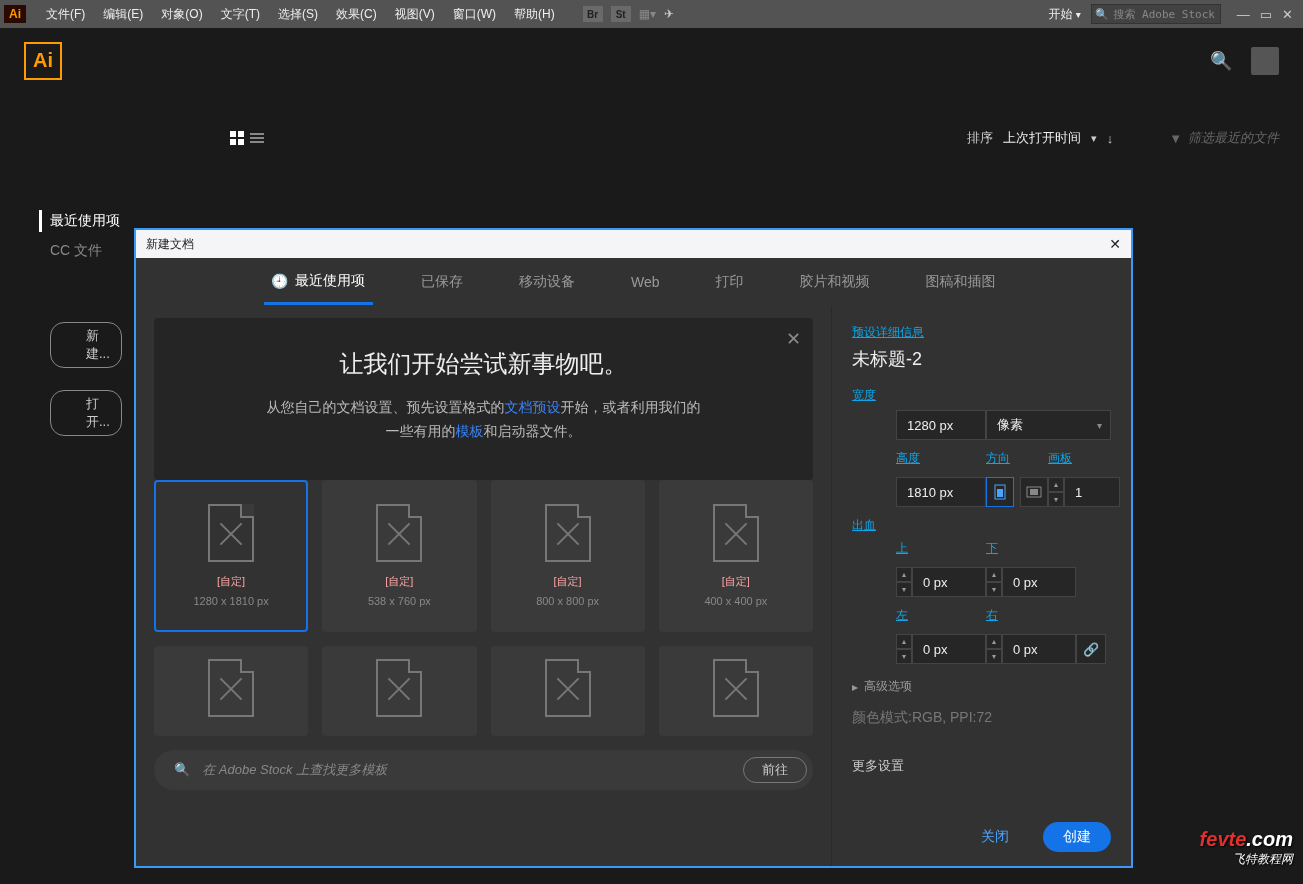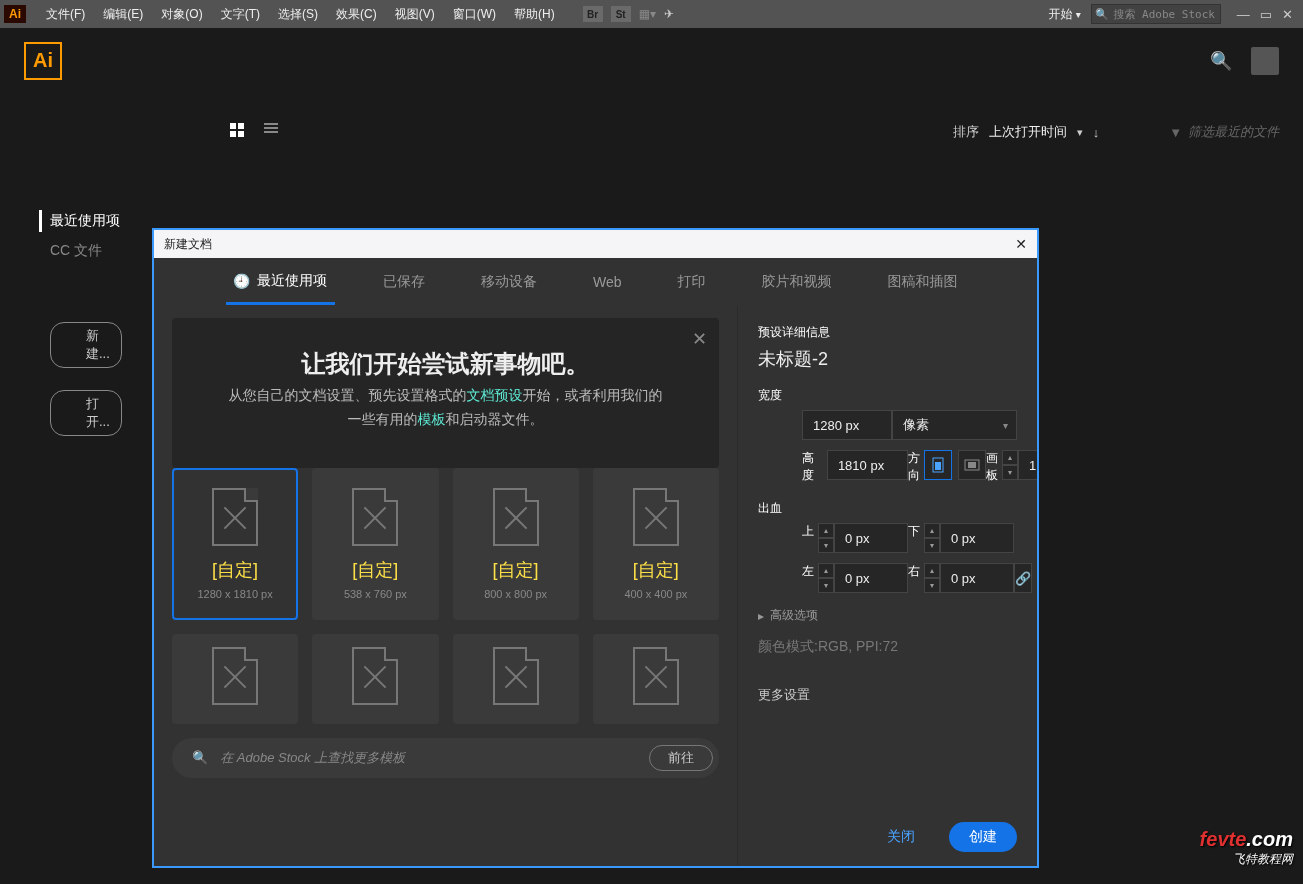--- a/index.html
+++ b/index.html
@@ -16,70 +16,70 @@
   .start-btn { padding: 2px 10px; color: #eee; }
   .stock-search { width: 130px; height: 20px; background: #424242; border: 1px solid #333; display: flex; align-items: center; padding: 0 4px; color: #888; font-size: 11px; gap:4px;}
   .wincontrols { display: flex; gap: 10px; margin-left: 10px; font-size: 13px; color:#ccc; padding:0 6px;}
 
   
   .subhead { height: 65px; background: #1a1a1a; display: flex; align-items: center; padding: 0 24px; justify-content: space-between; }
   .ai-logo-big { width: 38px; height: 38px; border: 2px solid #ff9a00; color: #ff9a00; font-size: 20px; font-weight: bold; display: flex; align-items: center; justify-content: center; }
   .subhead-right { display:flex; gap:18px; align-items:center;}
 
   
-  .listrow { height: 30px; margin: 30px 24px 0 230px; display: flex; align-items: flex-start; gap: 20px; font-size: 13px; color: #ccc; }
+  .listrow { height: 30px; margin: 30px 24px 0 230px; display: flex; align-items: center; gap: 6px; font-size: 13px; color: #ccc; }
   .sort { margin-left: auto; display: flex; align-items: center; gap: 10px; }
   .filter { display: flex; align-items: center; gap: 6px; color: #666; margin-left: 50px; }
 
   
   .leftnav { position: absolute; left: 50px; top: 210px; font-size: 14px; display:flex; flex-direction:column; gap:8px;}
   .leftnav .item { padding: 2px 0; color: #888; }
   .leftnav .item.active { color: #fff; border-left: 3px solid #fff; padding-left: 8px; margin-left:-11px;}
   .pill { border: 1px solid #888; border-radius: 14px; padding: 4px 35px; font-size: 13px; margin-top: 14px; display: inline-block; text-align:center; width:64px;}
 
   
-  .dialog { position: absolute; left: 152px; top: 228px; width: 887px; height: 640px; background: #323232; border: 2px solid #3b99fc; display:flex; flex-direction:column;}
+  .dialog { position: absolute; left: 134px; top: 228px; width: 999px; height: 640px; background: #323232; border: 2px solid #3b99fc; display:flex; flex-direction:column;}
   .dialog-title { height: 28px; background: #f5f5f7; color: #222; font-size: 12px; display: flex; align-items: center; padding: 0 10px; justify-content: space-between; }
   .dialog-close { font-size: 14px; color: #222; cursor: default; }
 
   .tabbar { height: 48px; background: #323232; display: flex; align-items: center; justify-content: center; gap: 40px; font-size: 14px; color: #999; }
   .tabbar .tab { padding: 12px 8px; display:flex; align-items:center; gap:6px; }
   .tabbar .tab.active { color: #fff; border-bottom: 3px solid #1473e6; }
 
   .dialog-body { flex:1; display: flex; min-height:0; }
 
   .left-pane { flex: 1; padding: 12px 18px; overflow:hidden; display:flex; flex-direction:column;}
   .hero { background: #252525; border-radius: 4px; padding: 30px 40px 36px; position: relative; text-align: center; }
   .hero-close { position: absolute; top: 10px; right: 12px; color: #888; font-size: 18px; }
-  .hero h1 { font-size: 24px; font-weight: bold; color: #eee; margin-bottom: 4px; }
+  .hero h1 { font-size: 24px; font-weight: normal; color: #eee; margin-bottom: 16px; }
   .hero p { font-size: 14px; color: #bbb; line-height: 1.7; }
-  .hero p a { color: #5eead4; }
+  .hero p a { color: #3b82f6; }
 
   .recent-label { font-size: 13px; color: #ccc; margin: 16px 0 10px; }
 
   .preset-grid { display: grid; grid-template-columns: repeat(4, 1fr); gap: 14px; }
   .preset { background: #3a3a3a; border-radius: 4px; height: 152px; display: flex; flex-direction: column; align-items: center; justify-content: center; gap: 6px; color: #bbb; font-size: 12px; }
   .preset.selected { border: 2px solid #1473e6; background:#323232; }
   .preset .doc-icon { width: 46px; height: 58px; position: relative; margin-bottom: 6px; }
   .doc-outline { width:100%; height:100%; border:2px solid #777; position:relative;}
   .doc-fold { position:absolute; top:-2px; right:-2px; width:14px; height:14px; background:#3a3a3a; border-left:2px solid #777; border-bottom:2px solid #777;}
   .doc-cross { position:absolute; top:50%; left:50%; width:30px; height:30px; transform:translate(-50%,-50%);}
   .doc-cross:before, .doc-cross:after { content:""; position:absolute; top:50%; left:0; width:100%; height:2px; background:#777; }
   .doc-cross:before { transform: rotate(45deg);} .doc-cross:after{ transform: rotate(-45deg);}
-  .preset .p-name { font-size:18px; color:#fde047;}
+  .preset .p-name { font-size:11px; color:#fca5a5;}
   .preset .p-dim { font-size:11px; color:#888;}
 
   .stock-row { margin-top: 14px; height: 40px; background: #3a3a3a; border-radius: 20px; display: flex; align-items: center; padding: 0 6px 0 20px; gap: 12px; color:#888; font-size:13px;}
   .stock-row .go { margin-left: auto; border:1px solid #777; border-radius:14px; padding:3px 18px; color:#ccc;}
 
   .right-pane { width: 300px; background: #323232; border-left: 1px solid #2a2a2a; padding: 18px 20px; font-size: 13px; color: #ccc; overflow-y:auto;}
-  .rp-label { font-size: 12px; color: #ffffff; margin-bottom: 6px; }
+  .rp-label { font-size: 12px; color: #0ea5e9; margin-bottom: 6px; text-decoration: underline; }
   .rp-title { font-size: 18px; color: #eee; margin-bottom: 16px; }
   .field-row { display: flex; gap: 0; margin-bottom: 10px; align-items:flex-end;margin-left:44px;}
-  .field { display:flex; flex-direction:row; gap:4px;}
+  .field { display:flex; flex-direction:column; gap:4px;}
   .input { background: #262626; border: 1px solid #444; height: 30px; padding: 0 10px; color: #eee; font-size: 13px; display:flex; align-items:center; }
   .w-sm { width: 90px; }
   .unit-sel { flex:1; display:flex; align-items:center; justify-content:space-between; padding-right:8px;}
   .orient { display:flex; gap:6px;}
   .orient .ob { width:28px; height:30px; background:#262626; border:1px solid #444; display:flex; align-items:center; justify-content:center;}
   .orient .ob.active { border:1.5px solid #1473e6; }
   .spin { width:16px; display:flex; flex-direction:column; }
   .spin span{ height:15px; background:#262626; border:1px solid #444; font-size:8px; display:flex; align-items:center; justify-content:center; color:#999;}
   .link-ic { width:30px; height:30px; background:#262626; border:1px solid #444; display:flex; align-items:center; justify-content:center; color:#ccc;}
 

